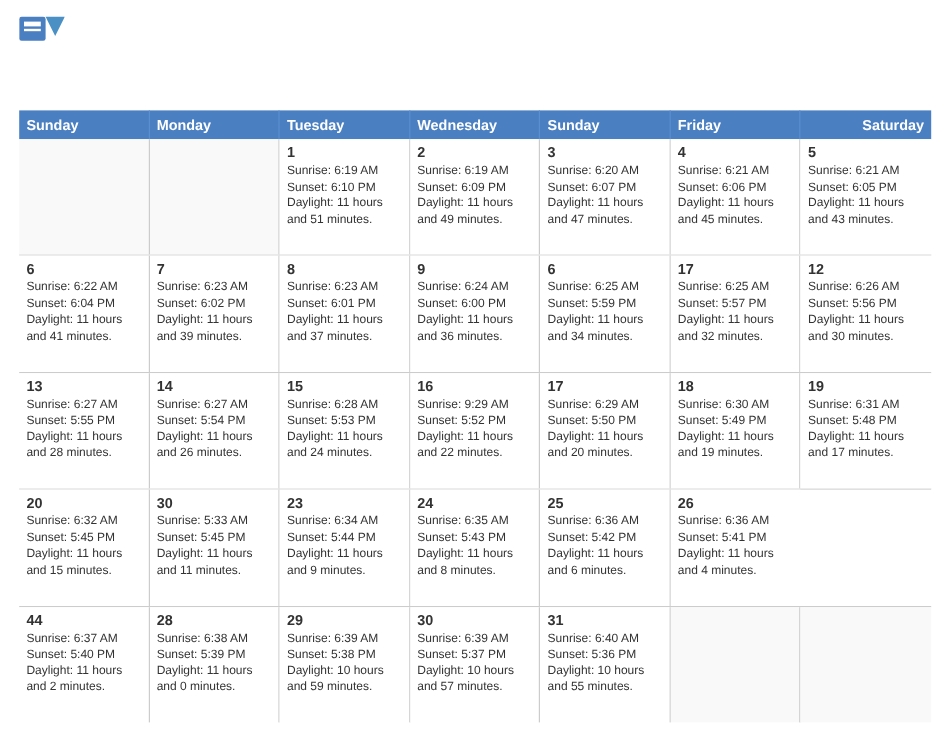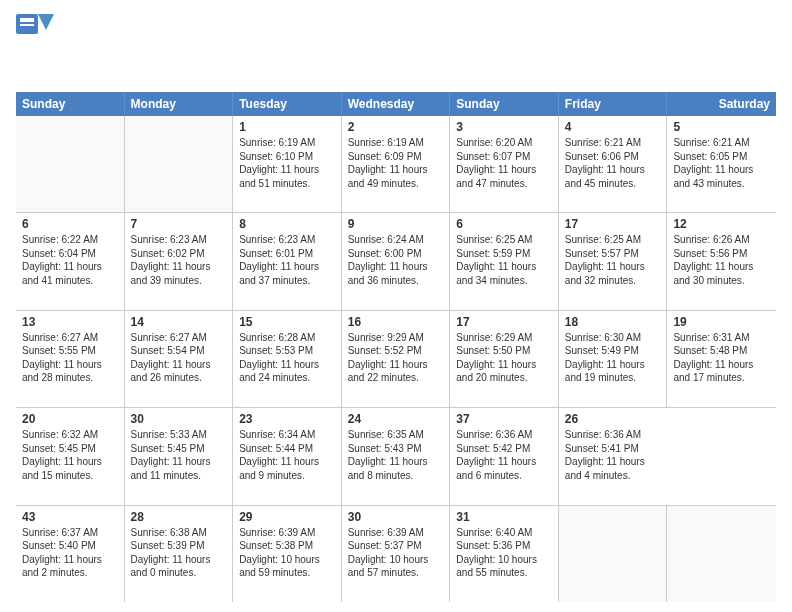--- a/index.html
+++ b/index.html
@@ -301,37 +301,37 @@
 and 9 minutes.</div>
           </div>
           <div class="cal-cell">
             <span class="day-num">24</span>
             <div class="day-info">Sunrise: 6:35 AM
 Sunset: 5:43 PM
 Daylight: 11 hours
 and 8 minutes.</div>
           </div>
           <div class="cal-cell">
-            <span class="day-num">37</span>
+            <span class="day-num">25</span>
             <div class="day-info">Sunrise: 6:36 AM
 Sunset: 5:42 PM
 Daylight: 11 hours
 and 6 minutes.</div>
           </div>
           <div class="cal-cell">
             <span class="day-num">26</span>
             <div class="day-info">Sunrise: 6:36 AM
 Sunset: 5:41 PM
 Daylight: 11 hours
 and 4 minutes.</div>
           </div>
         </div>
         <div class="cal-row">
           <div class="cal-cell">
-            <span class="day-num">43</span>
+            <span class="day-num">44</span>
             <div class="day-info">Sunrise: 6:37 AM
 Sunset: 5:40 PM
 Daylight: 11 hours
 and 2 minutes.</div>
           </div>
           <div class="cal-cell">
             <span class="day-num">28</span>
             <div class="day-info">Sunrise: 6:38 AM
 Sunset: 5:39 PM
 Daylight: 11 hours

